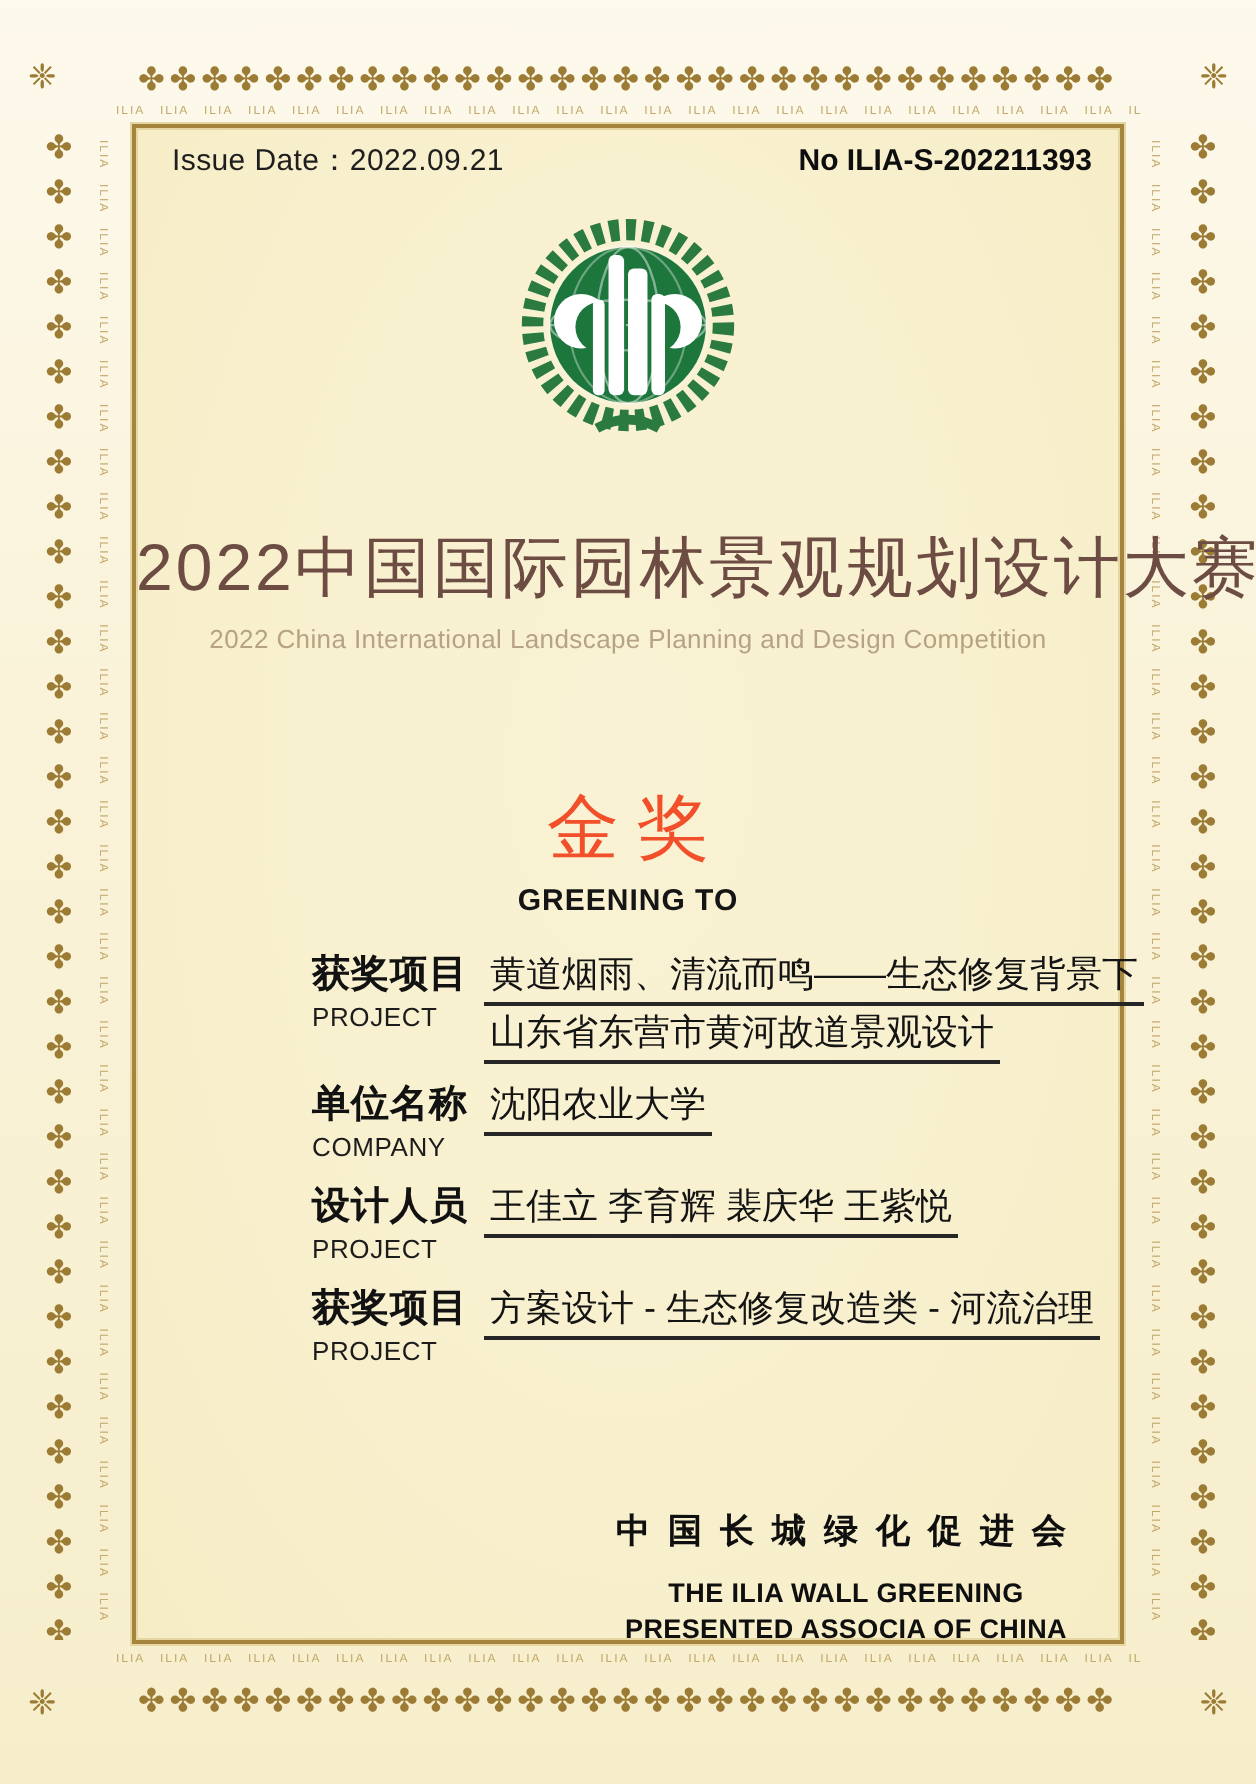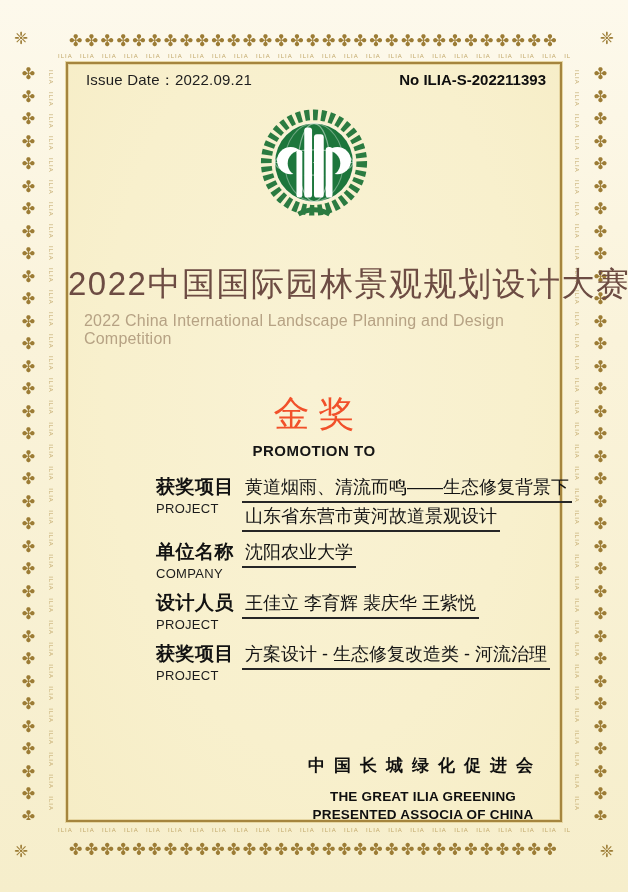--- a/index.html
+++ b/index.html
@@ -40,22 +40,22 @@
   .issue-left{letter-spacing:.2px;}
   .cert-no{font-weight:bold;color:#0e0e0e;}
   
   .logo-wrap{position:absolute;top:44px;left:0;right:0;text-align:center;}
   .brand{margin-top:2px;font-size:21px;font-weight:bold;font-style:italic;
     letter-spacing:1px;color:#141414;}
   .brand sup{font-size:10px;}
   
   .title-cn{position:absolute;top:198px;left:0;right:0;text-align:center;
     font-size:33px;font-weight:400;color:#6d4c43;letter-spacing:1.5px;white-space:nowrap;}
-  .title-en{position:absolute;top:248px;left:16px;right:0;
-    font-size:16px;color:#b6a284;letter-spacing:.2px;}
+  .title-en{position:absolute;top:248px;left:0;right:0;text-align:center;
+    font-size:13px;color:#b6a284;letter-spacing:.2px;}
   
   .award-band{position:absolute;top:281px;left:50%;transform:translateX(-50%);
     width:206px;text-align:center;color:#4c4c55;}
   .band-rule{display:flex;align-items:center;}
   .band-rule .ln{flex:1;height:1px;background:#9a9aa0;}
   .band-text{font-size:15px;letter-spacing:1px;padding:2px 0 3px;white-space:nowrap;}
   
   .medal{position:absolute;top:326px;left:0;right:0;text-align:center;
     font-size:36px;color:#f1502a;letter-spacing:9px;text-indent:9px;}
   .presented{position:absolute;top:378px;left:0;right:0;text-align:center;
@@ -119,21 +119,21 @@
       <rect x="92" y="40" width="7" height="52" rx="3" fill="#ffffff"></rect>
       <path d="M64 109 Q80 100 96 109" stroke="#2b7b41" stroke-width="5" fill="none"></path>
     </svg>
   </div>
 
   <div class="title-cn">2022中国国际园林景观规划设计大赛</div>
   <div class="title-en">2022 China International Landscape Planning and Design Competition</div>
 
 
   <div class="medal">金奖</div>
-  <div class="presented">PROMOTION TO</div>
+  <div class="presented">GREENING TO</div>
 
   <div class="fields">
 
     <div class="field">
       <div class="flabels">
         <div class="flabel-cn">获奖项目</div>
         <div class="flabel-en">PROJECT</div>
       </div>
       <div class="fvalue">
         <span class="vline">黄道烟雨、清流而鸣——生态修复背景下</span>
@@ -169,18 +169,18 @@
       <div class="fvalue">
         <span class="vline fit">方案设计 - 生态修复改造类 - 河流治理</span>
       </div>
     </div>
 
   </div>
 
   <div class="issuer">
     <div class="issuer-cn">中国长城绿化促进会</div>
     <div class="issuer-en">
-      <div>THE GREAT ILIA GREENING</div>
+      <div>THE ILIA WALL GREENING</div>
       <div>PRESENTED ASSOCIA OF CHINA</div>
     </div>
   </div>
 
 </div>
 
 </body></html>

